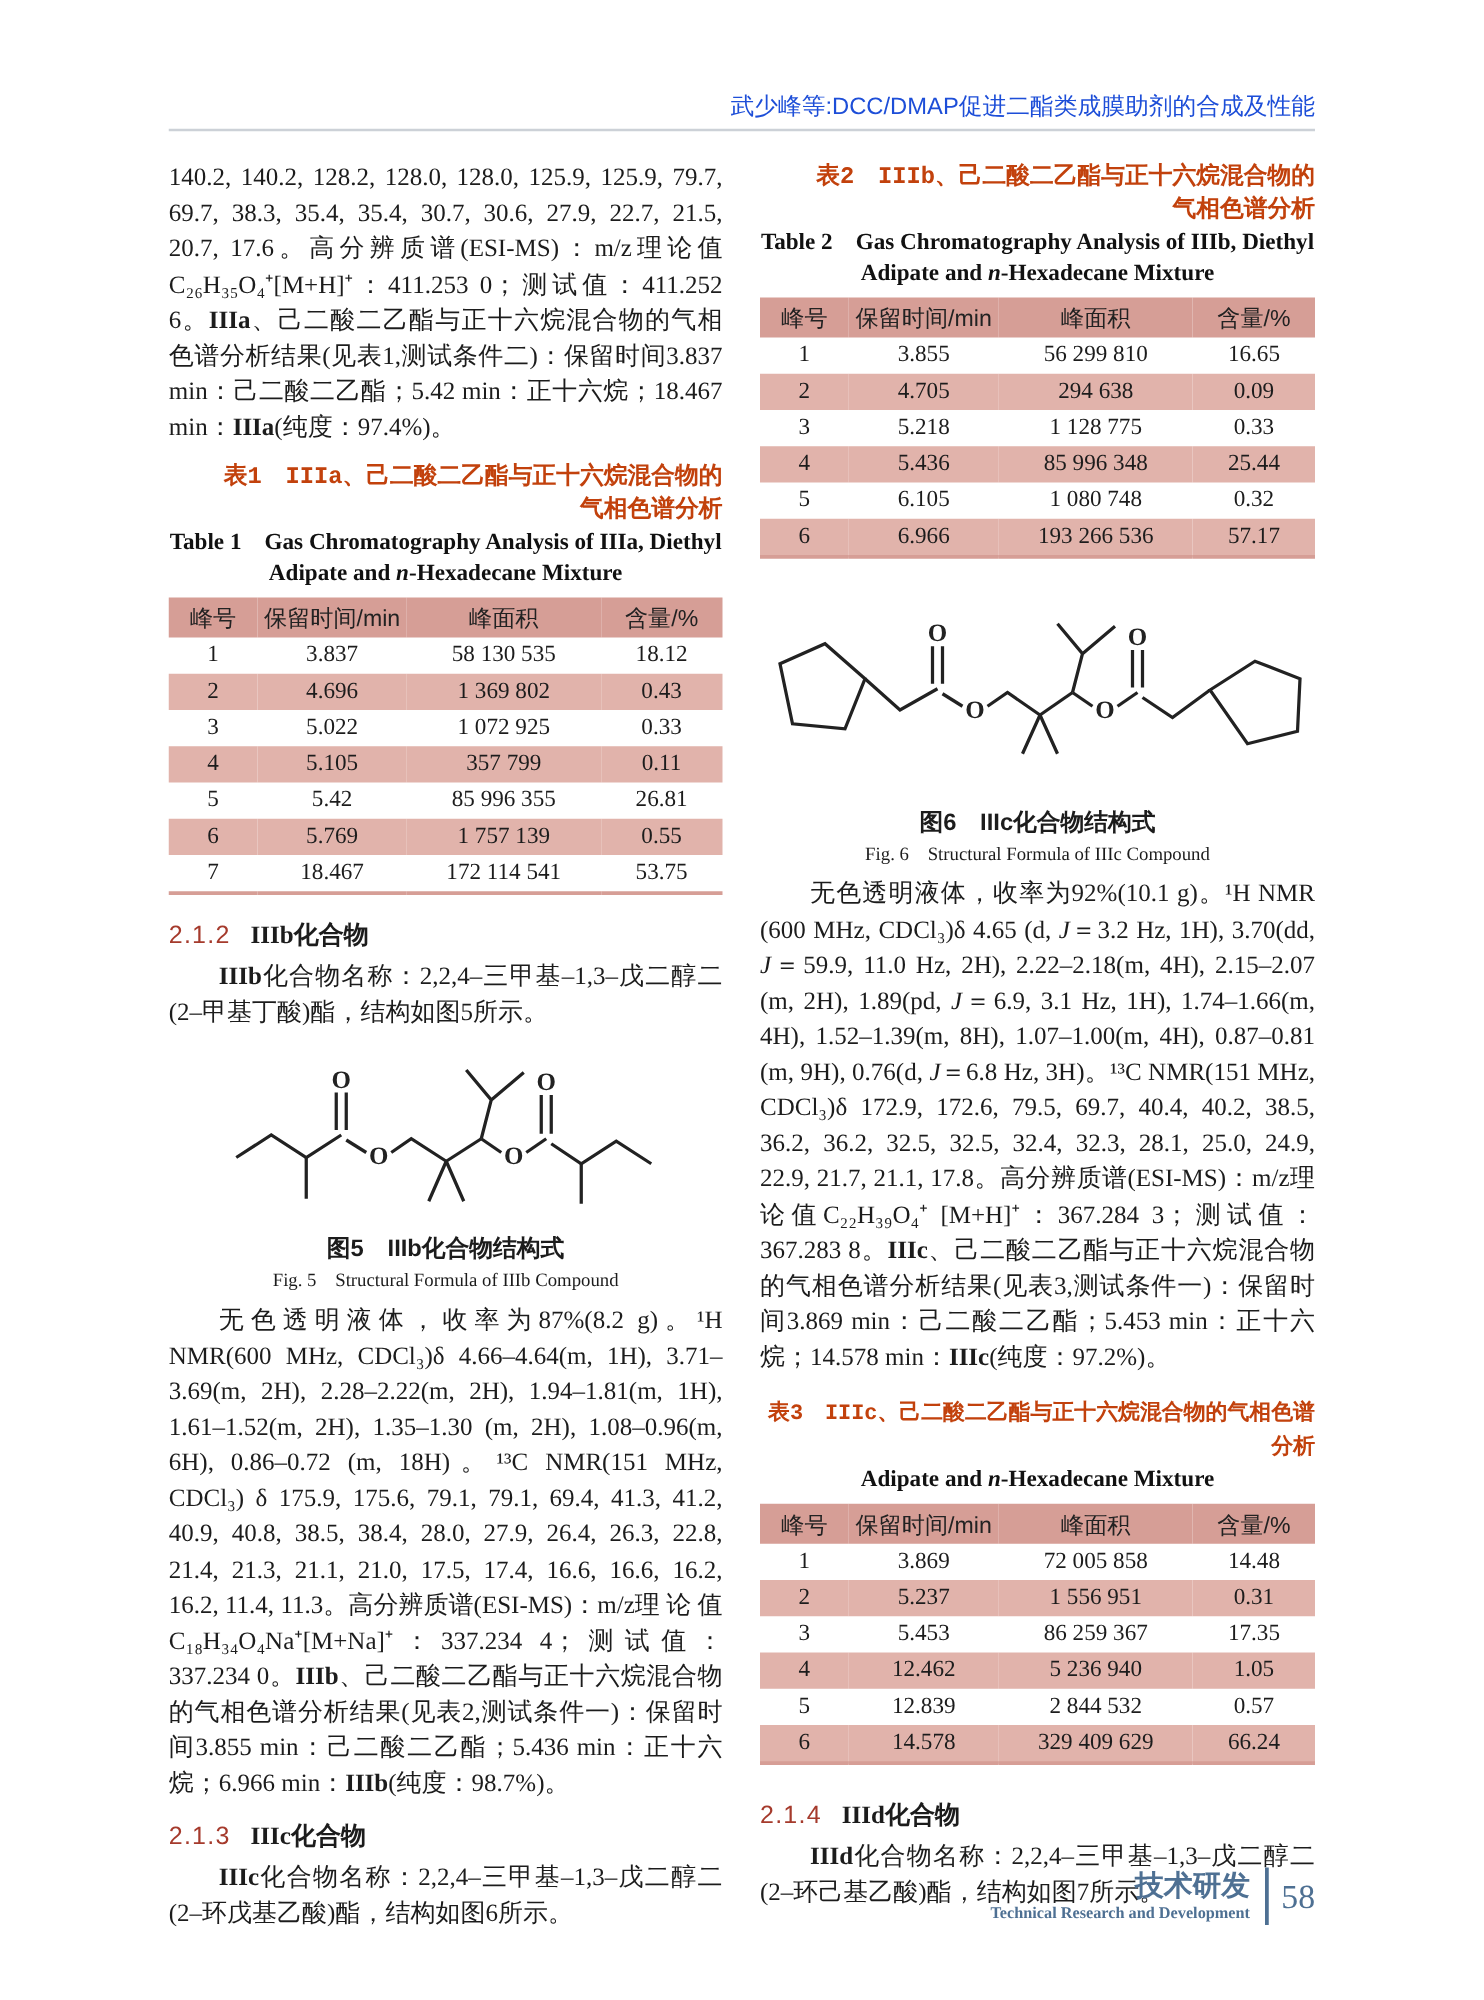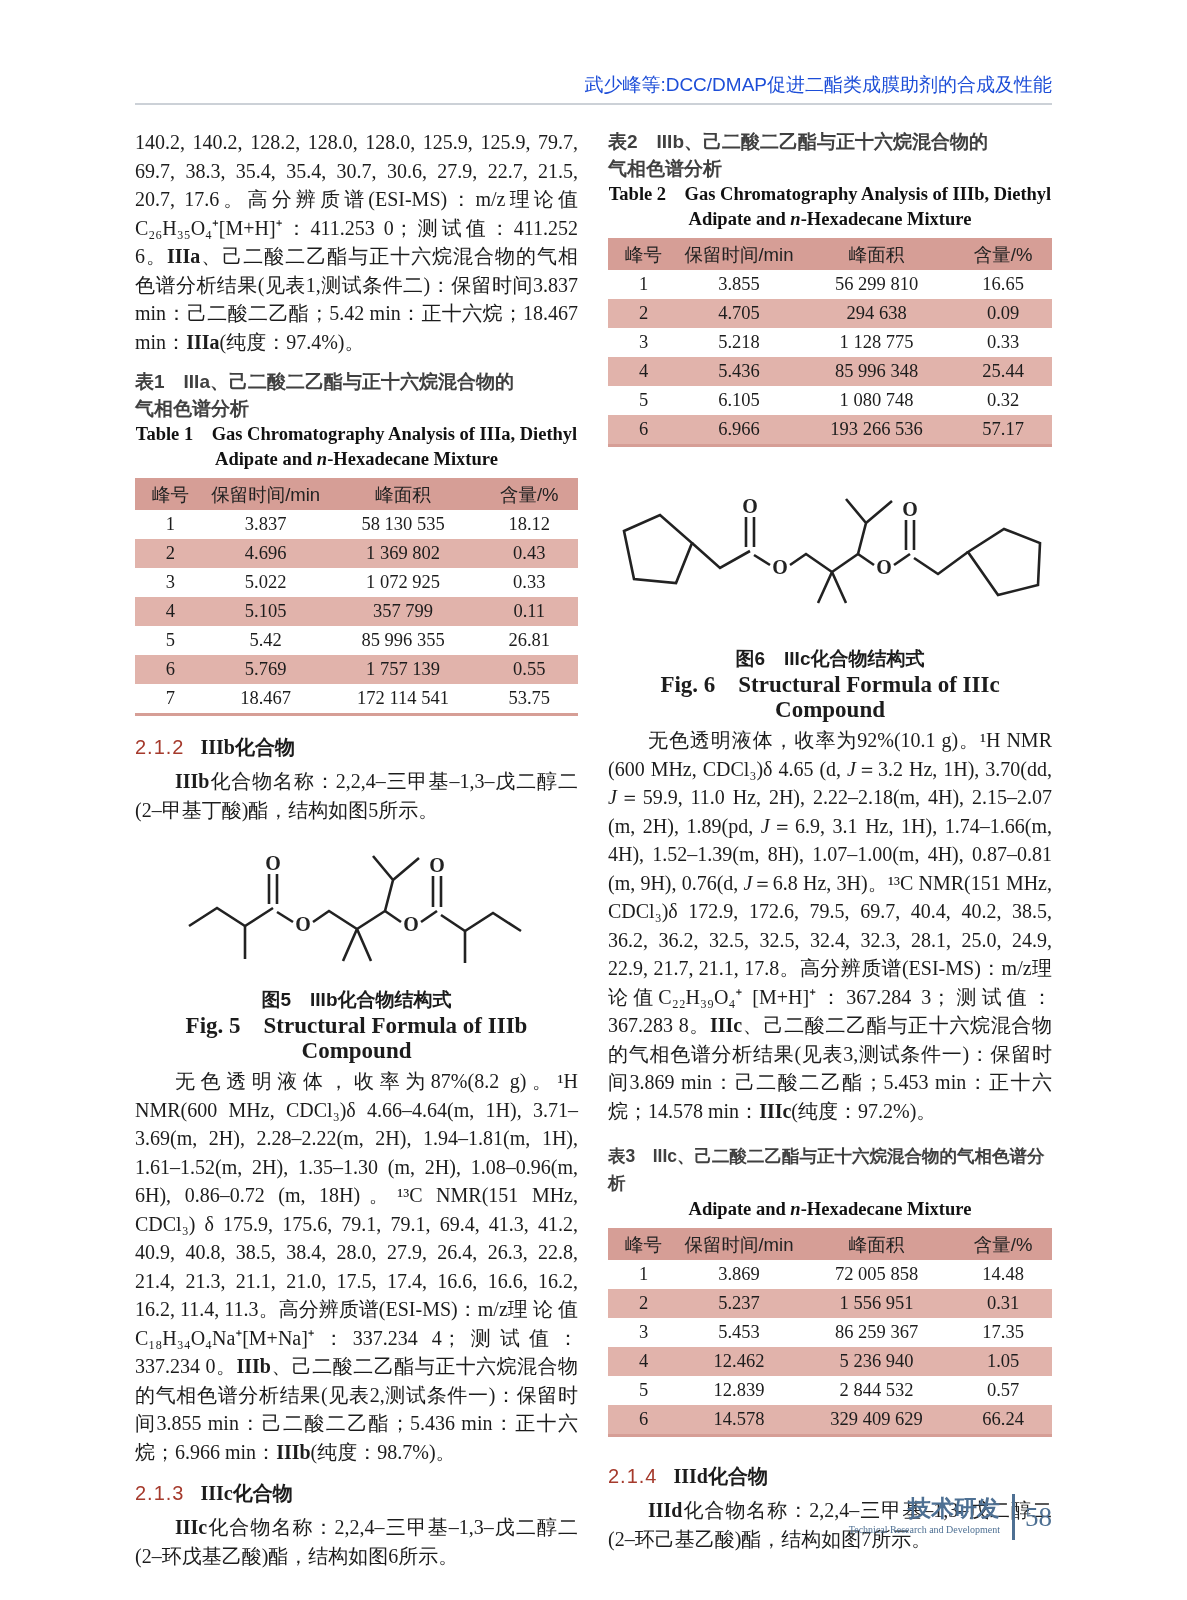--- a/index.html
+++ b/index.html
@@ -5,45 +5,45 @@
   html,body{margin:0;padding:0;background:#ffffff;}
   .page{position:relative;width:1187px;height:1600px;background:#fff;overflow:hidden;
         font-family:"Liberation Serif",serif;color:#1c1c1c;}
   .running-head{position:absolute;top:72px;left:135px;width:917px;text-align:right;
         font-family:"Liberation Sans",sans-serif;font-size:19px;color:#1d4ed8;
         padding-bottom:5px;border-bottom:2px solid #ccd1d7;}
   .columns{position:absolute;top:128px;left:135px;width:917px;display:flex;gap:30px;}
   .col{width:443px;}
   p.body{font-size:20px;line-height:28.5px;text-align:justify;margin:0;}
   p.indent{text-indent:2em;}
-  .tblcap-zh{font-family:Liberation Sans, sans-serif;font-weight:bold;font-size:19px;
-        text-align:left;line-height:27px;color:#404040;}
+  .tblcap-zh{font-family:Liberation Mono, monospace;font-weight:bold;font-size:19px;
+        text-align:right;line-height:27px;color:#c2410c;}
   .tblcap-zh.small{font-size:17.5px;}
   .tblcap-en{font-weight:bold;font-size:18.5px;text-align:center;line-height:25px;color:#111;}
   .capwrap{margin:12px 0 6px 0;}
   table.gc{width:100%;border-collapse:collapse;font-size:18.5px;margin-top:6px;
         border-bottom:3px solid #d69e96;}
   table.gc th{background:#d69e96;font-family:"Liberation Sans",sans-serif;font-weight:normal;
         font-size:18.5px;color:#222;height:30px;padding:1px 4px;}
   table.gc td{text-align:center;height:27px;padding:1px 4px;}
   table.gc tbody tr:nth-child(even){background:#e1b3ab;}
   .section{margin:14px 0 6px 0;font-size:20px;display:flex;align-items:baseline;}
   .sec-num{font-family:"Liberation Sans",sans-serif;color:#a53a2c;letter-spacing:1px;}
   .sec-title{font-weight:bold;margin-left:16px;}
   figure{margin:8px 0 4px 0;text-align:center;}
   figure svg{display:block;margin:0 auto;}
   .figcap-zh{font-family:"Liberation Sans",sans-serif;font-weight:bold;font-size:19px;
         text-align:center;line-height:27px;margin-top:4px;}
-  .figcap-en{font-weight:bold;font-size:23px;text-align:center;line-height:25px;}
+  .figcap-en{font-weight:normal;font-size:15px;text-align:center;line-height:25px;}
   .struct{stroke:#222;stroke-width:2.6;fill:none;}
   .atom{font-family:"Liberation Serif",serif;font-size:20px;fill:#222;font-weight:bold;}
   .footer{position:absolute;top:1494px;right:135px;display:flex;align-items:center;color:#4e7093;}
   .footer-txt{text-align:right;}
   .footer-zh{font-family:"Liberation Sans",sans-serif;font-weight:bold;font-size:23px;line-height:25px;}
-  .footer-en{font-weight:normal;font-size:10px;line-height:17px;}
+  .footer-en{font-weight:bold;font-size:13px;line-height:17px;}
   .footer-bar{width:3px;height:46px;background:#4e7093;margin:0 10px 0 12px;}
   .footer-page{font-size:27px;line-height:27px;}
   .mt18{margin-top:18px;}
   .mt26{margin-top:26px;}
 </style>
 </head>
 <body>
 
 <div class="page">
 

